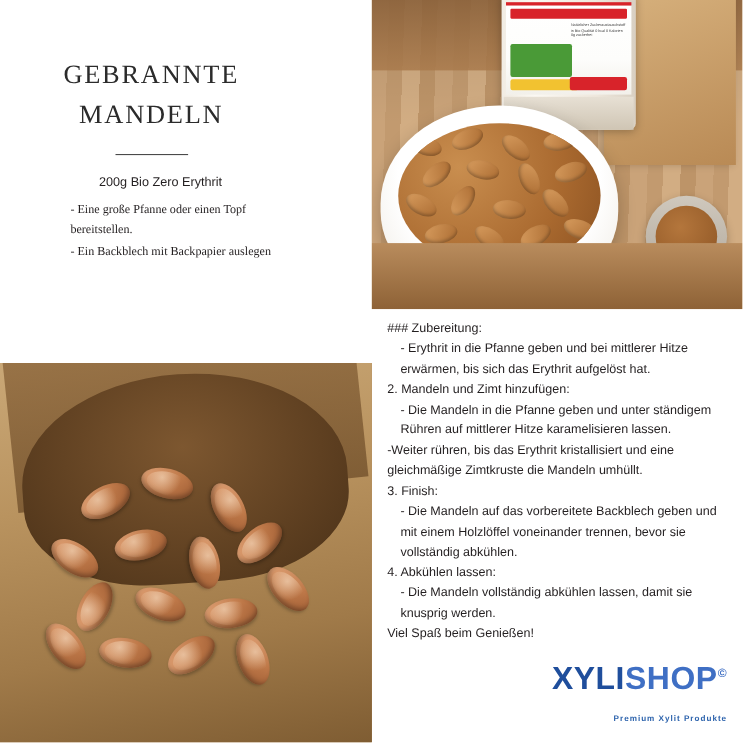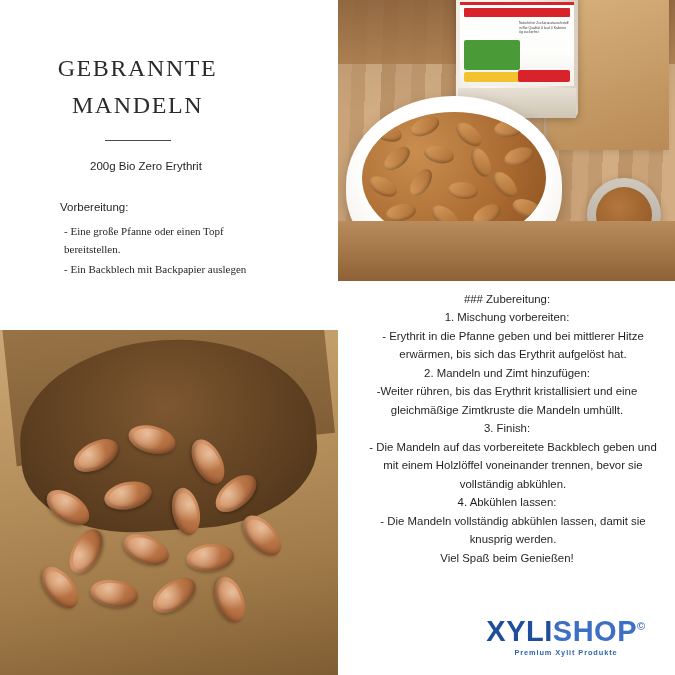--- a/index.html
+++ b/index.html
@@ -280,53 +280,52 @@
     position: absolute;
     left: 352px;
     top: 290px;
     width: 310px;
     font-size: 11.4px;
     line-height: 1.62;
     color: #231f20;
   }
   .instructions p {
     margin: 0 0 0 0;
-    text-align: center;
   }
   .ins-indent {
     padding-left: 12px;
   }
   .ins-gap {
     margin-top: 11px;
   }
 
   
   .logo {
     position: absolute;
     right: 14px;
     bottom: 18px;
-    text-align: center;
+    text-align: right;
     width: 190px;
   }
   .logo-word {
     font-family: "Liberation Sans", sans-serif;
     font-weight: bold;
     font-size: 29px;
     letter-spacing: .5px;
     line-height: 1;
   }
   .logo-xyli { color: #1f4e9c; }
   .logo-shop { color: #3f6fc4; }
   .logo-reg {
     font-size: 11px;
     vertical-align: super;
     color: #3f6fc4;
   }
   .logo-sub {
-    margin-top: 2px;
+    margin-top: 16px;
     font-size: 7.4px;
     letter-spacing: .9px;
     color: #2e64ad;
     font-weight: bold;
   }
 </style>
 </head>
 <body>
 
 <div class="page">
@@ -335,21 +334,20 @@
     <div class="recipe-title">
       <div>GEBRANNTE</div>
       <div>MANDELN</div>
     </div>
     <div class="title-line"></div>
 
     <div class="ingredients">
       <div class="ingredient">200g Bio Zero Erythrit</div>
     </div>
 
-    <div class="prep-head">Vorbereitung:</div>
     <div class="prep-list">
       <div class="prep-item"> - Eine große Pfanne oder einen Topf bereitstellen.</div>
       <div class="prep-item"> - Ein Backblech mit Backpapier auslegen</div>
     </div>
   </div>
 
   <div class="photo-top">
     <div class="wood"></div>
     <div class="wood-dark"></div>
 
@@ -418,24 +416,24 @@
     <div class="cinn-almond" style="left:238px; top:192px; transform:rotate(48deg);"></div>
     <div class="cinn-almond" style="left:90px;  top:250px; transform:rotate(8deg);"></div>
     <div class="cinn-almond" style="left:150px; top:252px; transform:rotate(-34deg);"></div>
     <div class="cinn-almond" style="left:206px; top:256px; transform:rotate(70deg);"></div>
     <div class="cinn-almond" style="left:36px;  top:244px; transform:rotate(52deg);"></div>
   </div>
 
   <div class="instructions">
     <p>### Zubereitung:</p>
 
-    <p>1. Mischung vorbereiten:</p>
     <p class="ins-indent">   - Erythrit in die Pfanne geben und bei mittlerer Hitze erwärmen, bis sich das Erythrit aufgelöst hat.</p>
 
     <p>2. Mandeln und Zimt hinzufügen:</p>
+    <p class="ins-indent">   - Die Mandeln in die Pfanne geben und unter ständigem Rühren auf mittlerer Hitze karamelisieren lassen.</p>
 
     <p>-Weiter rühren, bis das Erythrit kristallisiert und eine gleichmäßige Zimtkruste die Mandeln umhüllt.</p>
 
     <p>3. Finish:</p>
     <p class="ins-indent">   - Die Mandeln auf das vorbereitete Backblech geben und mit einem Holzlöffel voneinander trennen, bevor sie vollständig abkühlen.</p>
 
     <p>4. Abkühlen lassen:</p>
     <p class="ins-indent">   - Die Mandeln vollständig abkühlen lassen, damit sie knusprig werden.</p>
 
     <p class="ins-gap">Viel Spaß beim Genießen!</p>

